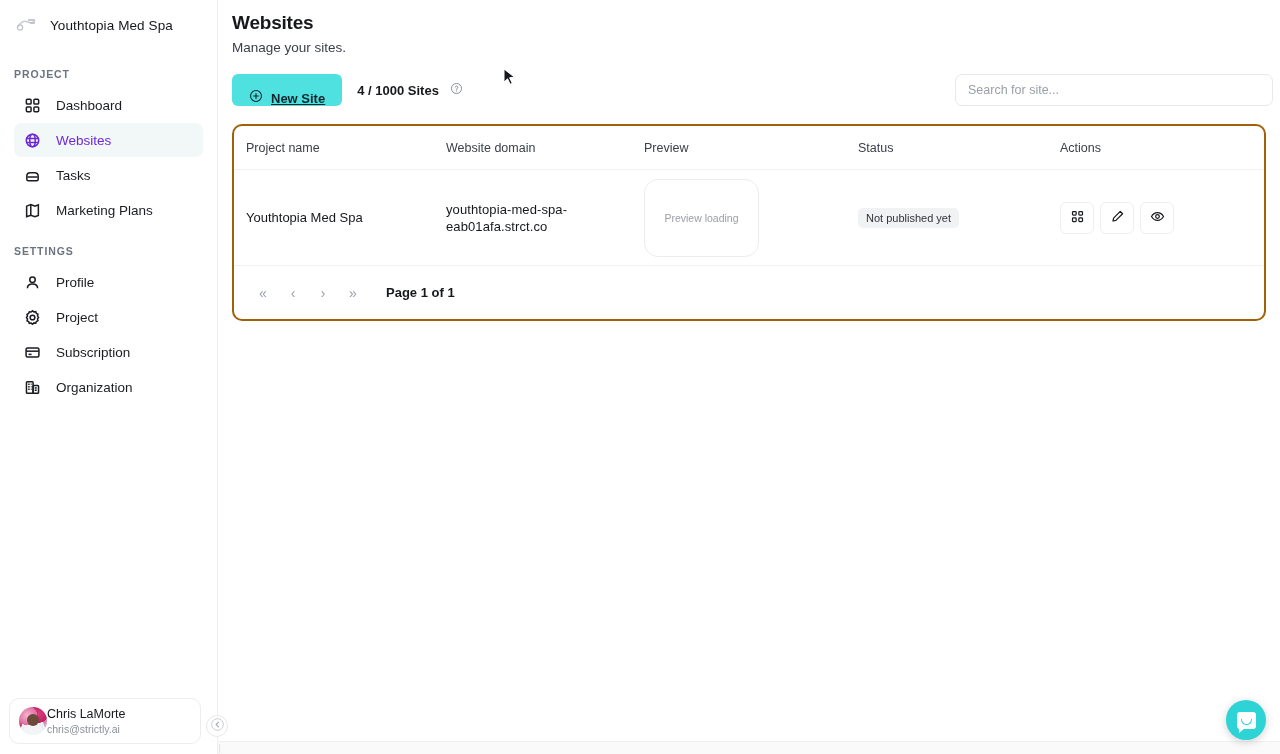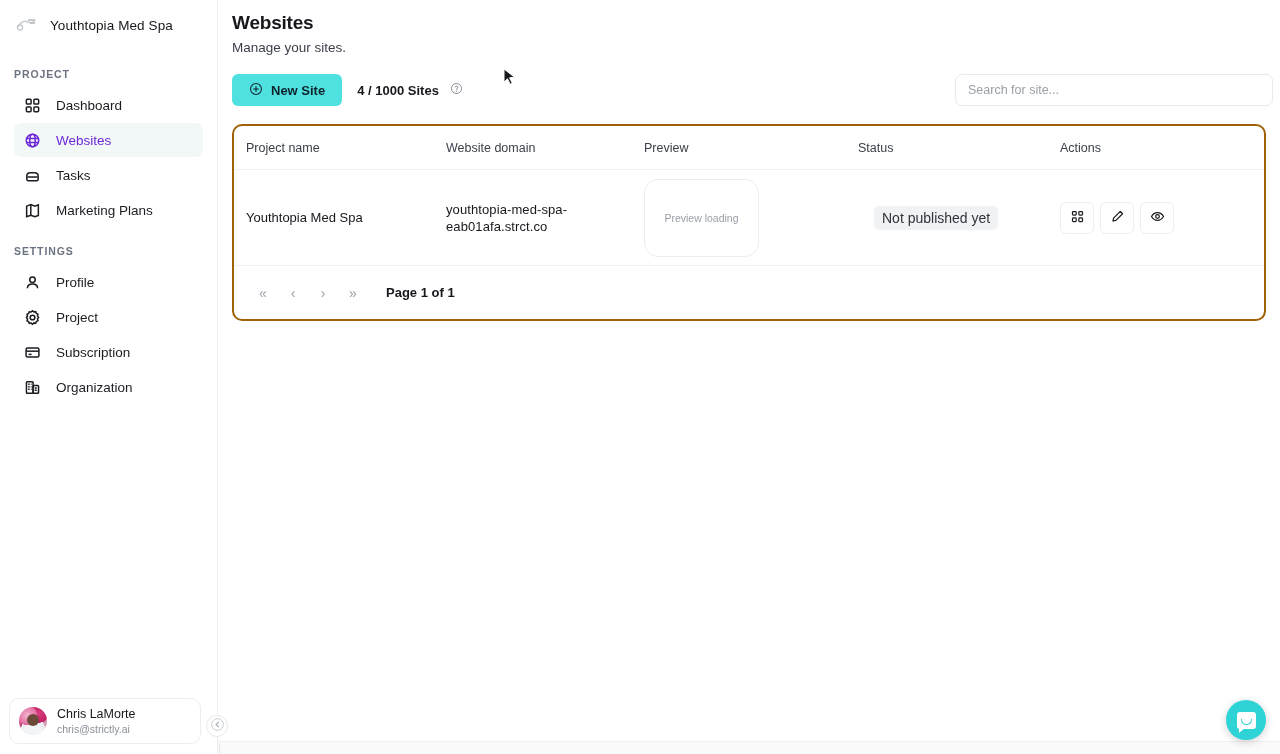--- a/index.html
+++ b/index.html
@@ -42,21 +42,21 @@
   .nav-item .ico { width: 18px; height: 18px; display: flex; align-items: center; justify-content: center; flex: 0 0 18px; }
   .nav-item.active { background: #f2f8f7; color: #6d28d9; }
   .nav-item.active .ico svg { stroke: #6d28d9; }
   .nav-item .ico svg { stroke: #1b1d21; fill: none; stroke-width: 1.6; }
 
   .user-card {
     position: absolute; left: 9px; bottom: 10px;
     width: 192px; height: 46px;
     border: 1px solid #ebedef; border-radius: 10px;
     background: #fff;
-    display: flex; align-items: center; gap: 10px; padding: 0 9px;
+    display: flex; align-items: center; padding: 0 9px;
     cursor: pointer;
   }
   .avatar {
     width: 28px; height: 28px; border-radius: 50%; flex: 0 0 28px;
     background:
       radial-gradient(circle at 30% 30%, #f3b7cf 0%, #e06a9e 35%, transparent 36%),
       radial-gradient(circle at 72% 24%, #d63f7e 0%, #c21f62 30%, transparent 31%),
       radial-gradient(circle at 50% 78%, #f4f6f8 0%, #e9edf1 45%, transparent 46%),
       linear-gradient(145deg,#f7c9da 0%, #bd3a6e 45%, #f0f2f4 100%);
     position: relative; overflow: hidden;
@@ -83,24 +83,24 @@
 
   
   .main { flex: 1 1 auto; height: 754px; padding: 12px 7px 0 14px; position: relative; overflow: hidden; }
   .page-title { font-size: 19px; font-weight: bold; color: #16181c; letter-spacing: -.2px; }
   .page-sub { font-size: 13.5px; color: #3a3f47; margin-top: 6px; }
 
   .toolbar {
     display: flex; align-items: center; margin-top: 19px; height: 32px;
   }
   .new-site-btn {
-    display: flex; align-items: center; gap: 8px;
+    display: flex; align-items: flex-end; gap: 8px;
     background: #4ee1e0; color: #10232b;
     height: 32px; padding: 0 17px; border-radius: 6px;
-    font-size: 13px; font-weight: bold; border: none; cursor: pointer;
+    font-size: 13px; font-weight: bold; border: none; cursor: pointer; text-decoration: underline;
   }
   .sites-count {
     display: flex; align-items: center; gap: 11px;
     margin-left: 15px; font-size: 13px; color: #16181c; font-weight: bold;
   }
   .search-box {
     margin-left: auto; width: 318px; height: 32px;
     border: 1px solid #e7e9eb; border-radius: 7px;
     padding: 0 12px; font-size: 12.5px; color: #16181c;
     background: #fff; outline: none; font-family: "Liberation Sans", sans-serif;
@@ -123,21 +123,21 @@
   .trow { display: flex; align-items: center; height: 96px; border-bottom: 1px solid #f0f1f3; }
   .td { padding-left: 12px; font-size: 13px; color: #16181c; }
   .td.domain { line-height: 17px; letter-spacing: .1px; }
   .preview-box {
     width: 115px; height: 78px; border: 1px solid #ececee; border-radius: 14px;
     display: flex; align-items: center; justify-content: center;
     font-size: 10.5px; color: #9aa0a8; background: #fff;
   }
   .badge {
     display: inline-block; background: #f1f2f4; color: #2f343b;
-    font-size: 14px; padding: 4px 8px; border-radius: 5px; margin-left: 16px;
+    font-size: 11px; padding: 4px 8px; border-radius: 5px;
   }
   .actions { display: flex; gap: 6px; padding-left: 12px; }
   .act-btn {
     width: 34px; height: 32px; border: 1px solid #eceef0; border-radius: 6px;
     background: #fff; display: flex; align-items: center; justify-content: center;
     cursor: pointer;
   }
   .act-btn svg { stroke: #1b1d21; fill: none; stroke-width: 1.5; }
 
   .pager { display: flex; align-items: center; height: 53px; padding-left: 16px; gap: 4px; }

